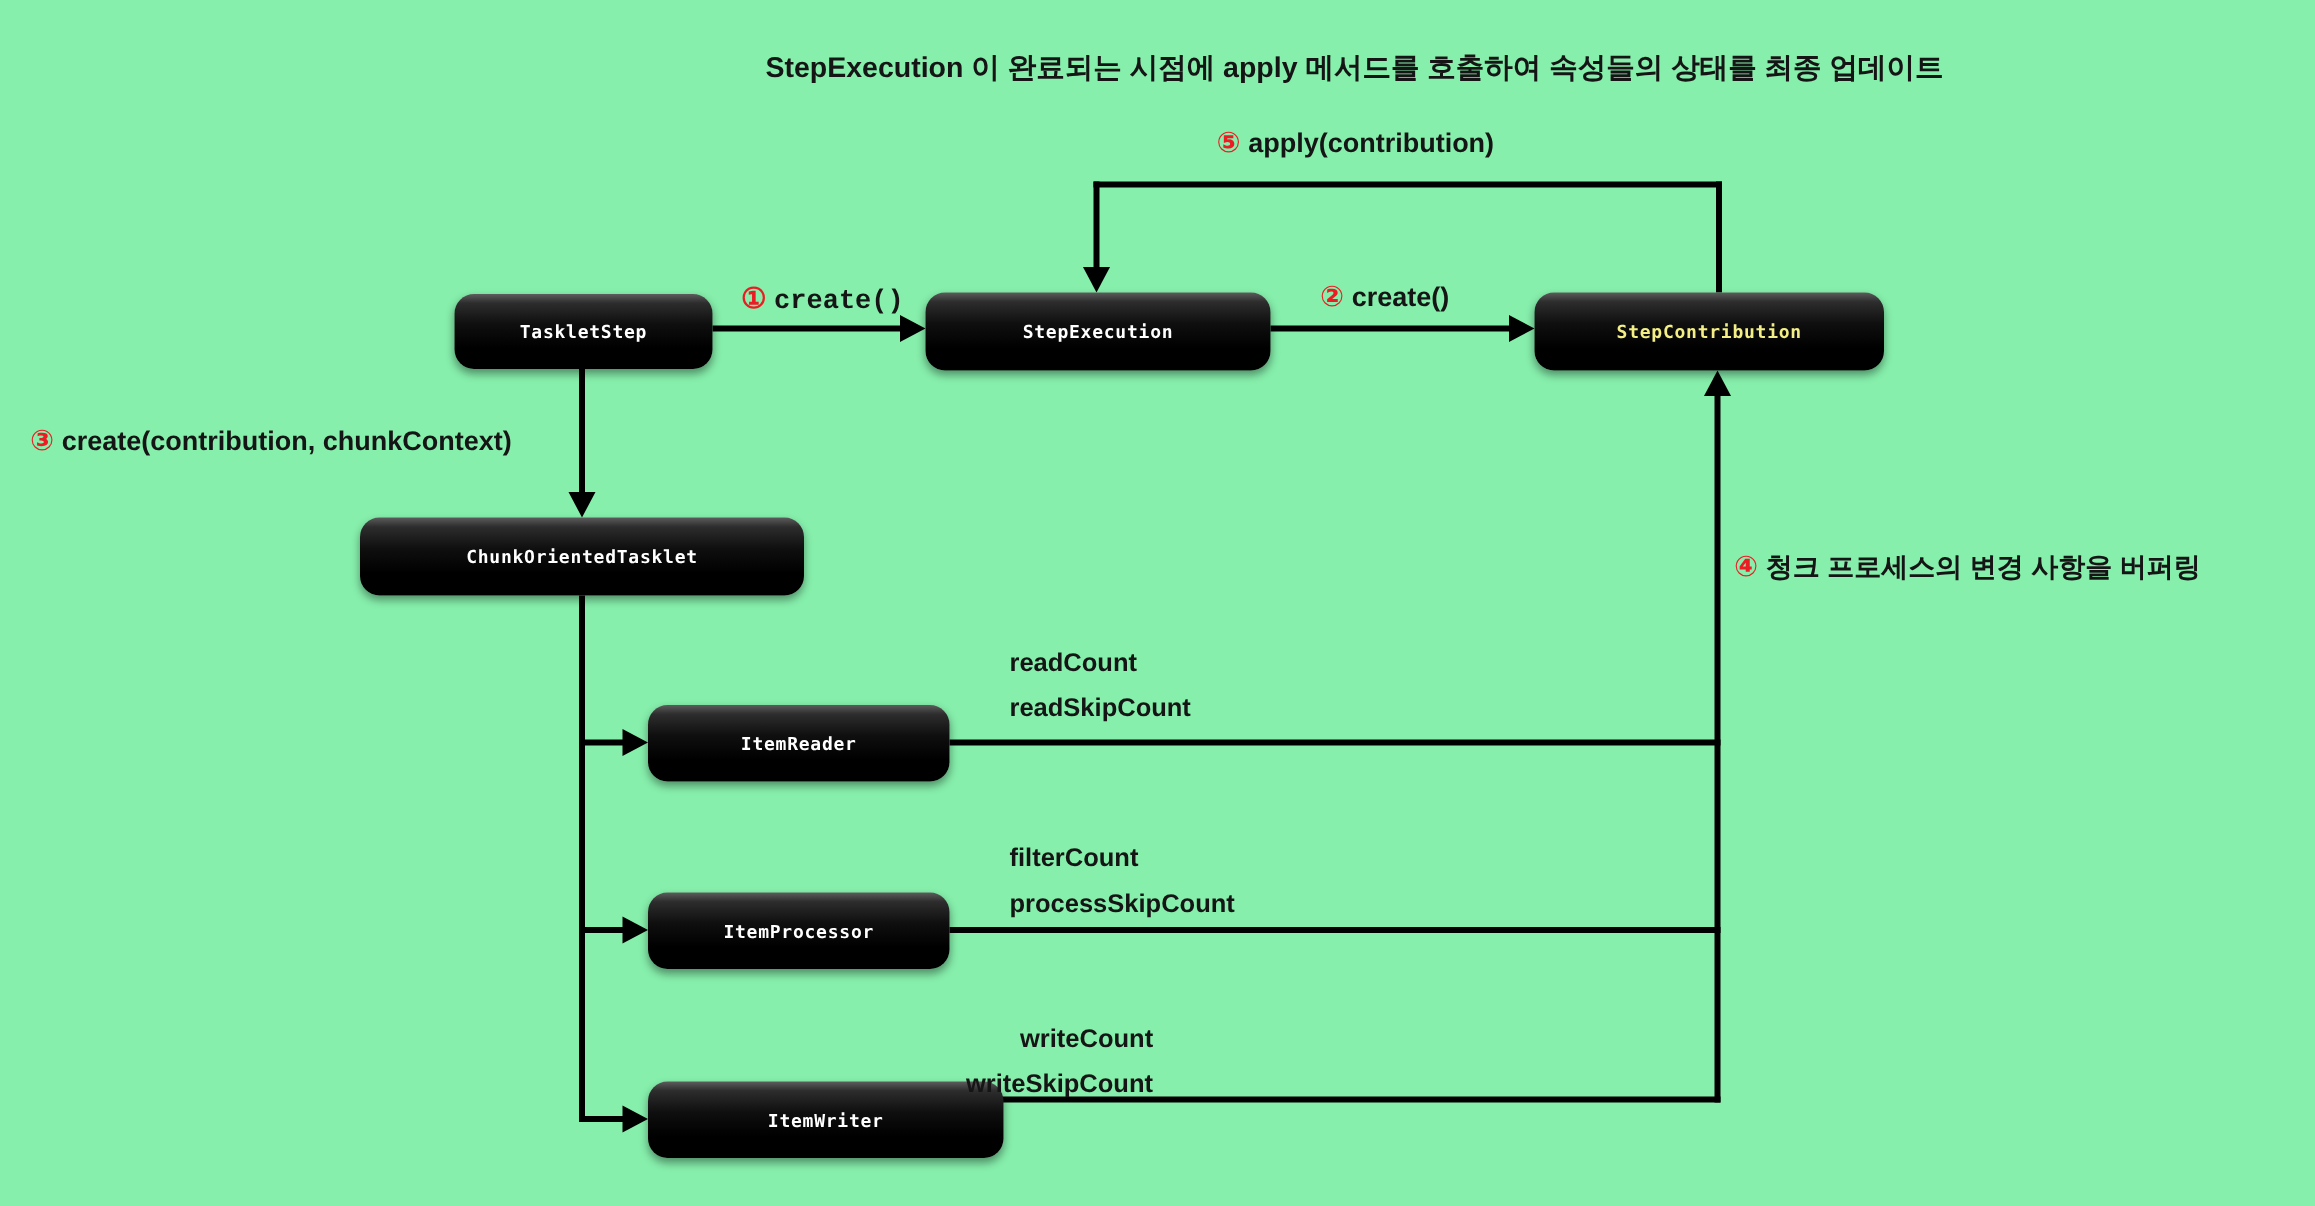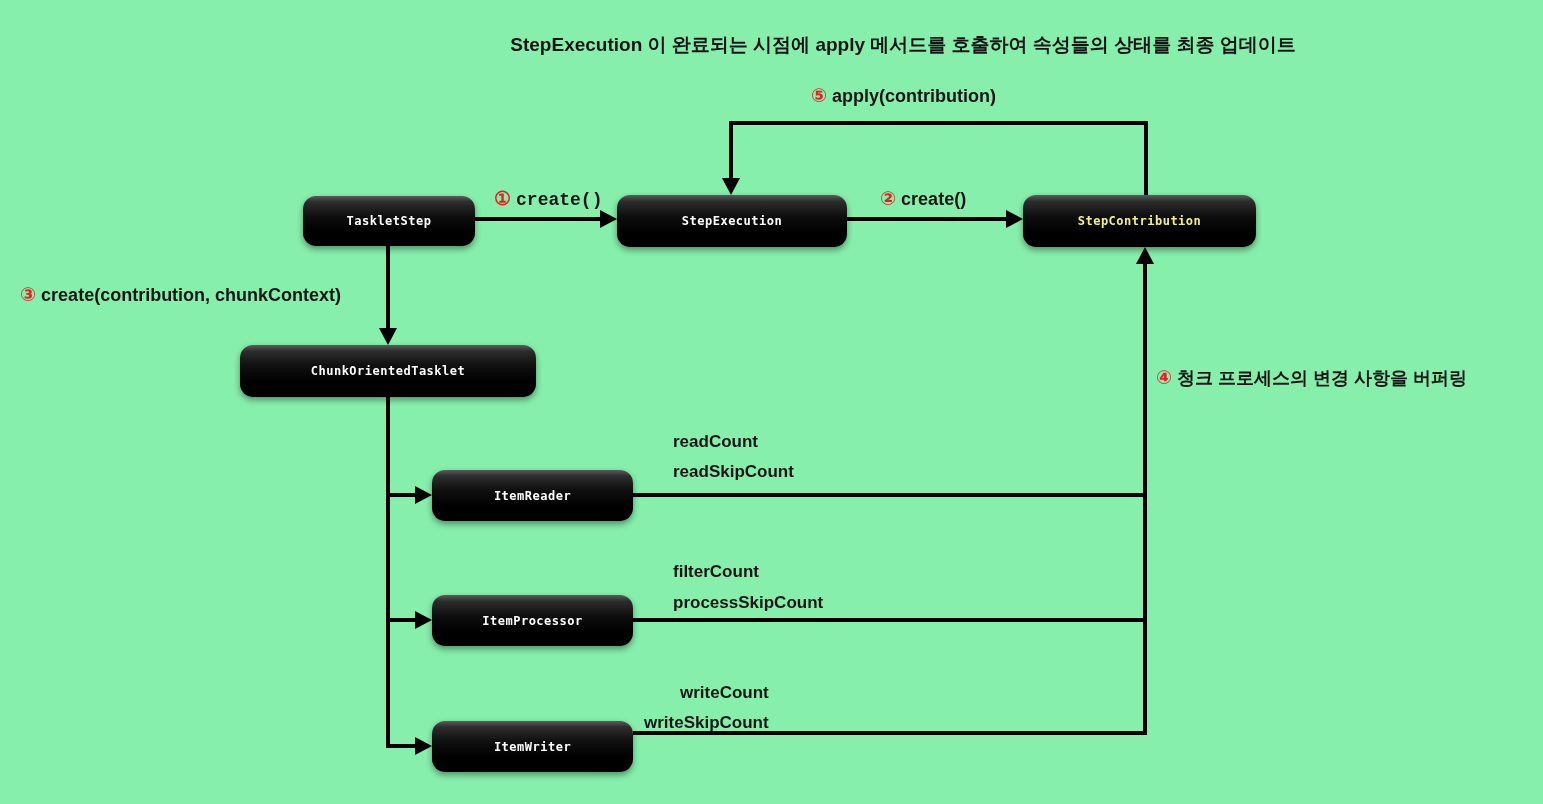--- a/index.html
+++ b/index.html
@@ -92,15 +92,15 @@
 
   <div class="vline" style="left:1143px; top:262px; width:4px; height:473px;"></div>
   <div class="arr-up" style="left:1136px; top:247px;"></div>
 
   <div class="node" style="left:303px; top:196px; width:172px; height:50px;">TaskletStep</div>
   <div class="node" style="left:617px; top:195px; width:230px; height:52px;">StepExecution</div>
   <div class="node yellow" style="left:1023px; top:195px; width:233px; height:52px;">StepContribution</div>
   <div class="node" style="left:240px; top:345px; width:296px; height:52px;">ChunkOrientedTasklet</div>
   <div class="node" style="left:432px; top:470px; width:201px; height:51px;">ItemReader</div>
   <div class="node" style="left:432px; top:595px; width:201px; height:51px;">ItemProcessor</div>
-  <div class="node" style="left:432px; top:721px; width:201px; height:51px;">ItemWriter</div>
+  <div class="node" style="left:432px; top:721px; width:237px; height:51px;">ItemWriter</div>
 
 </div>
 
 </body></html>

